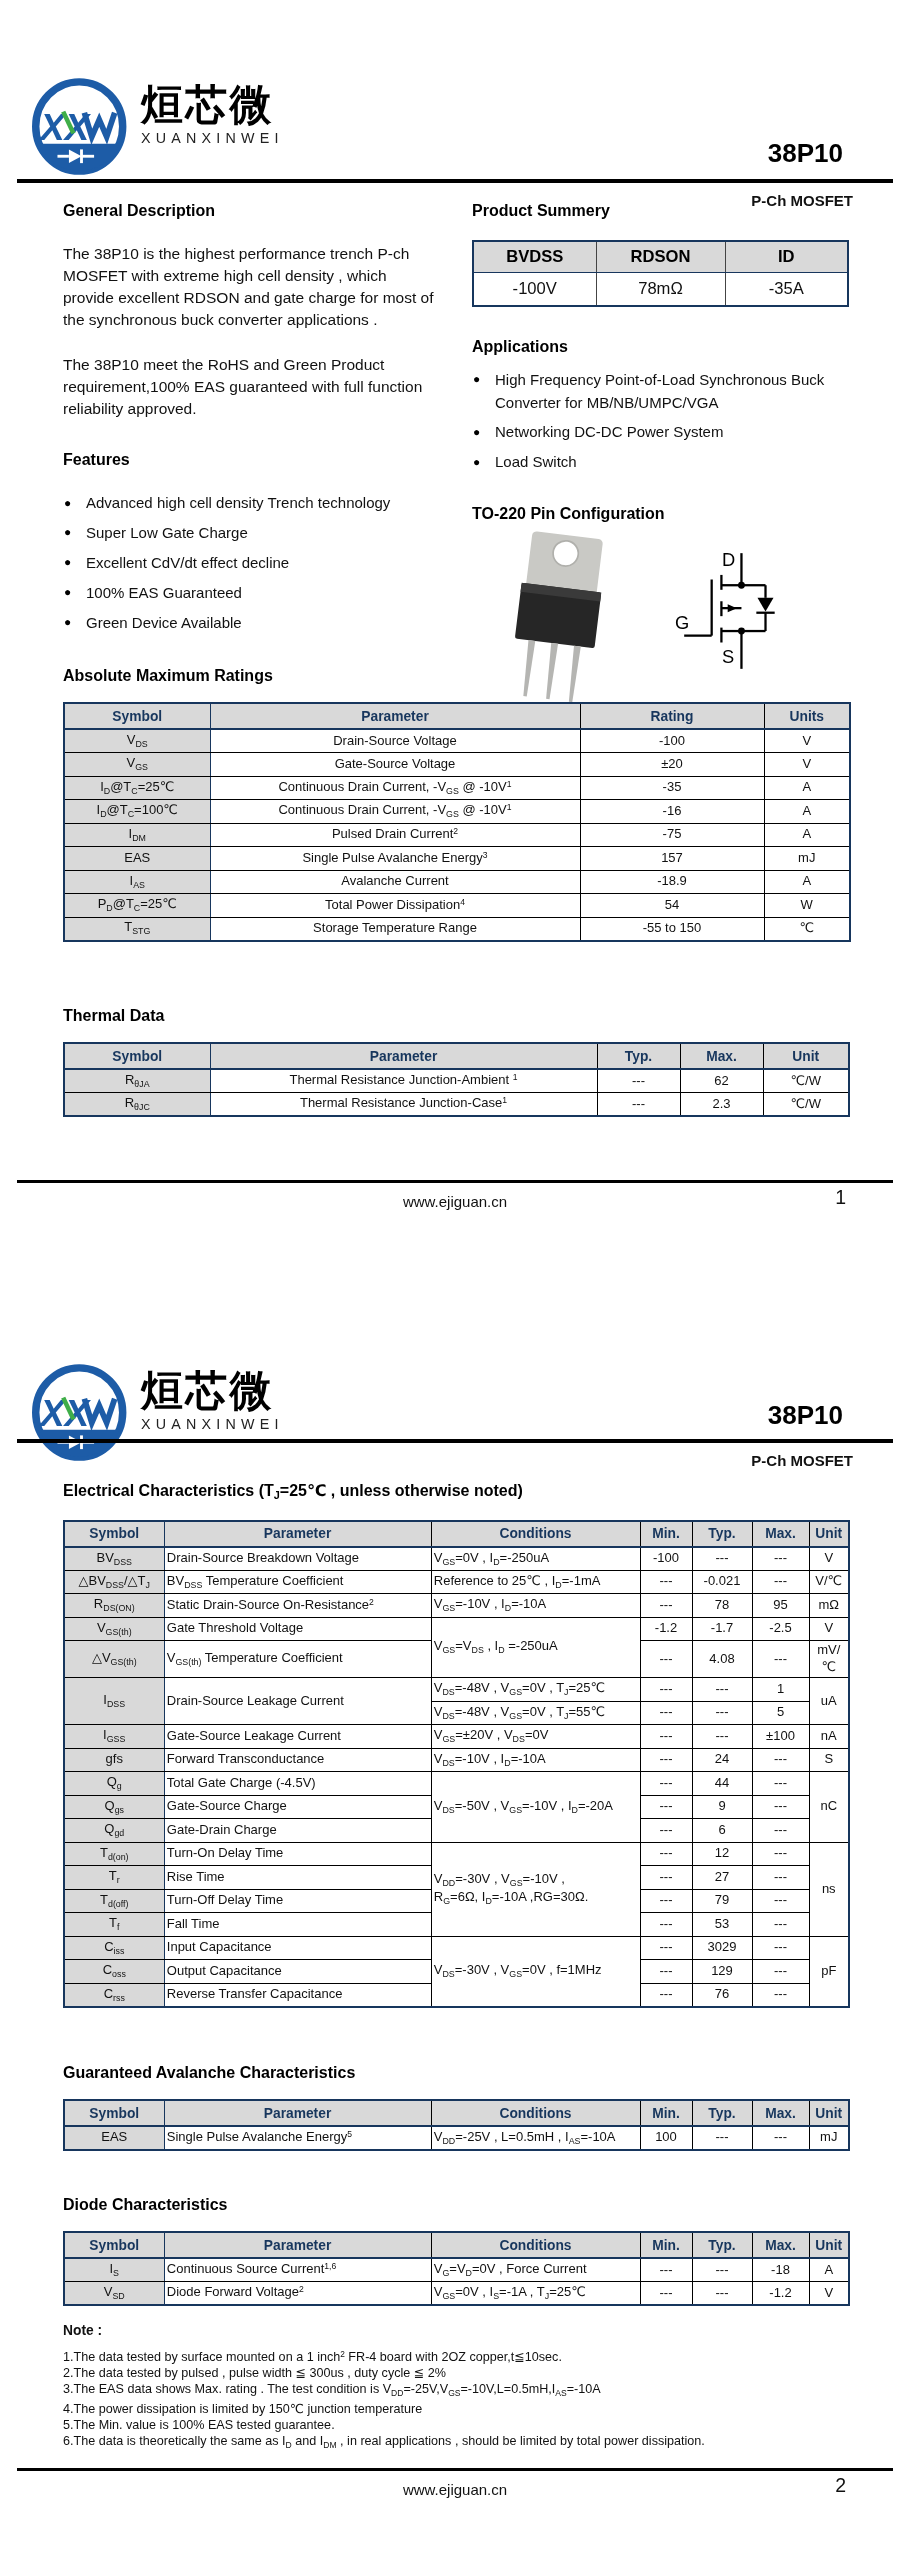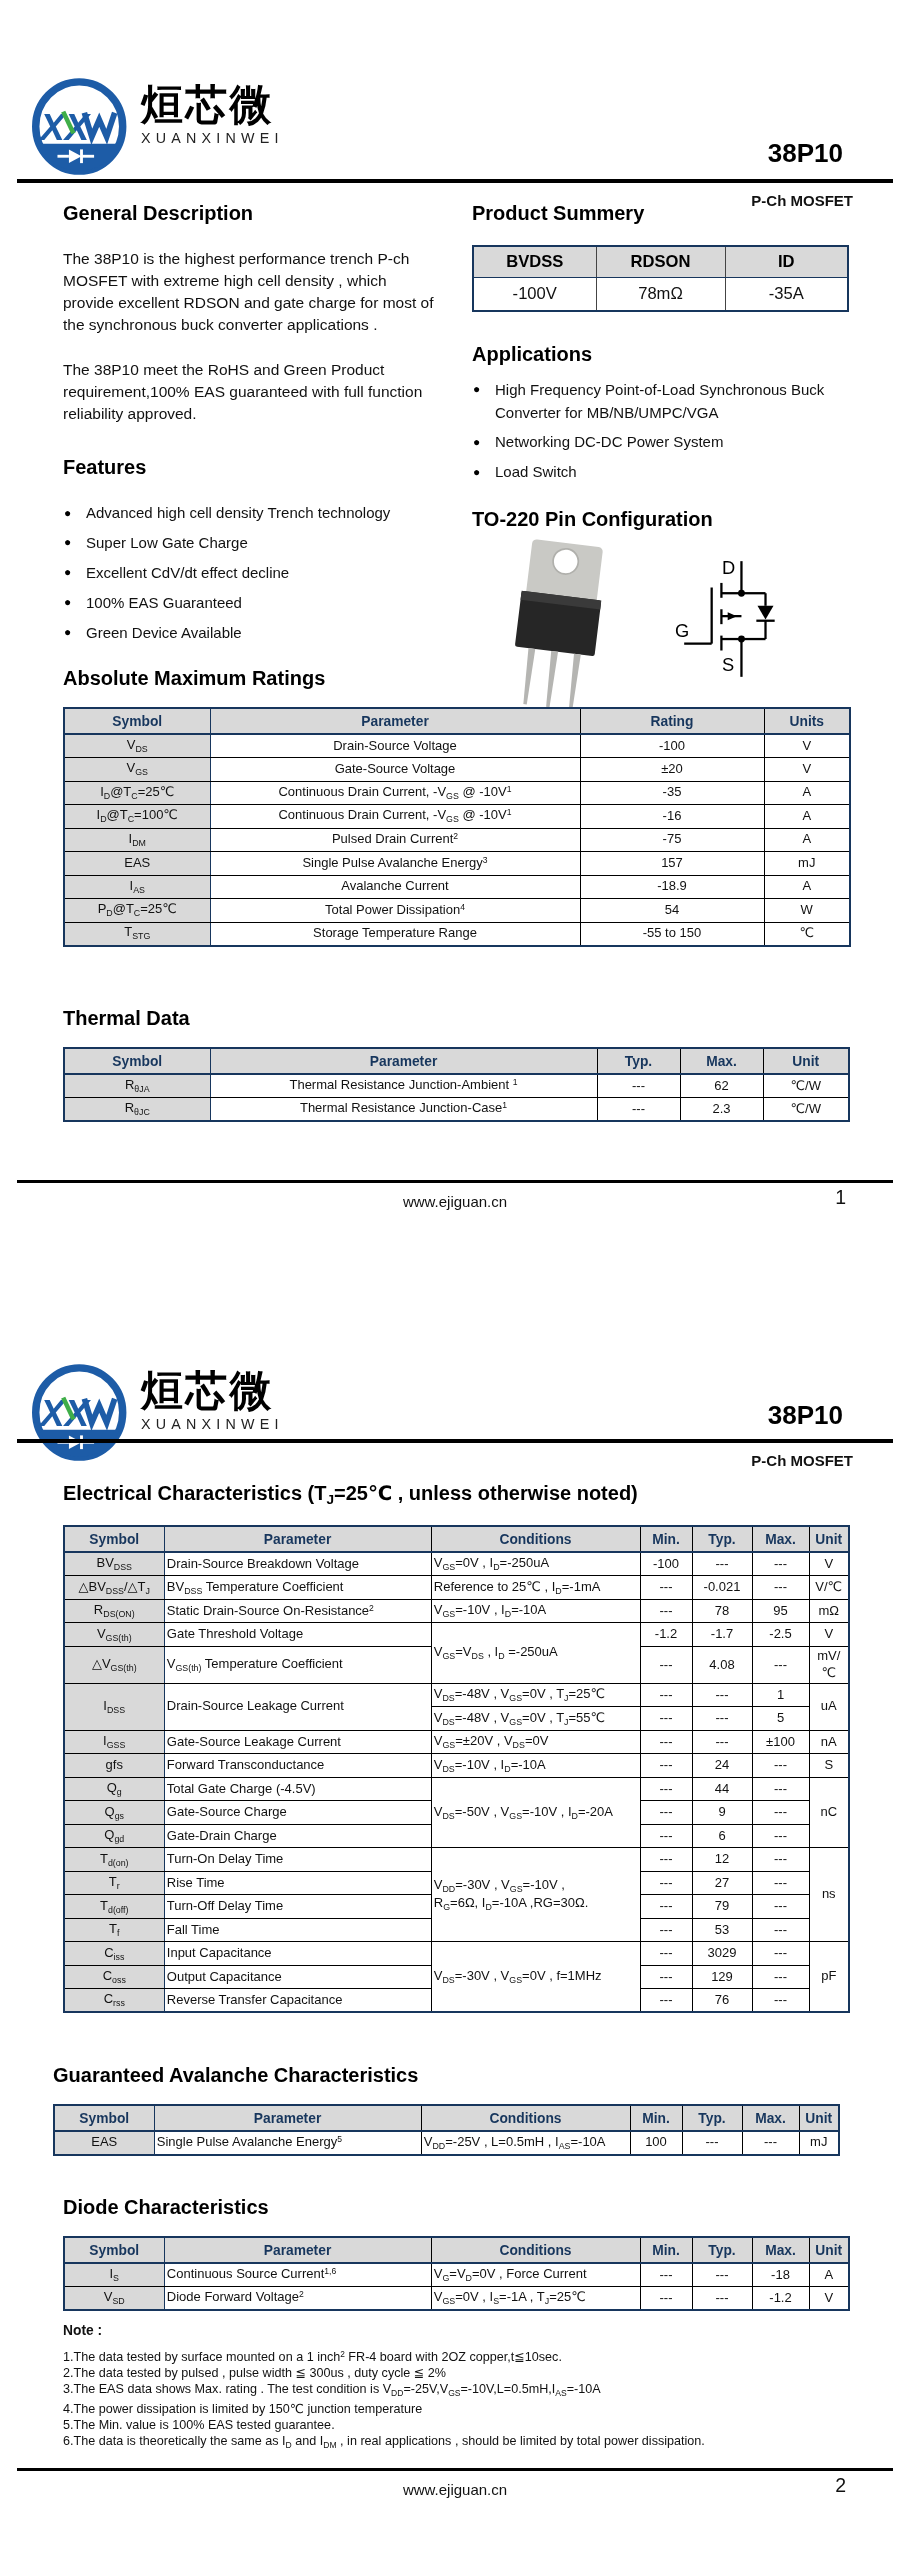--- a/index.html
+++ b/index.html
@@ -15,32 +15,32 @@
   .brandtext { margin-left:8px; }
   .brand-cn { font-size:42px; font-weight:900; color:#000; letter-spacing:2.3px; line-height:1.35; }
   .brand-en { font-size:14.3px; color:#222; letter-spacing:5.2px; margin-top:-3.4px; }
   .part { position:absolute; right:67px; font-size:26px; font-weight:bold; color:#000; top:138px; }
   #page2 .part { top:112px; }
   .rule { position:absolute; left:17px; right:17px; height:4px; background:#000; top:179px; }
   #page2 .rule { top:151px; }
   .subtitle { position:absolute; right:57px; font-size:15px; font-weight:bold; top:192px; }
   #page2 .subtitle { top:164px; }
 
-  h2.sec { font-size:20px; font-weight:bold; color:#000; }
+  h2.sec { font-size:16px; font-weight:bold; color:#000; }
 
   
   .col-left  { position:absolute; left:63px; top:202px; width:378px; }
   .col-right { position:absolute; left:472px; top:202px; width:396px; }
   .col-left p { font-size:15.5px; line-height:22px; margin-top:23px; color:#111; }
   ul.bullets { list-style:none; margin-top:22px; }
   ul.bullets li { position:relative; padding-left:23px; font-size:15px; line-height:23px; margin-bottom:6.9px; }
   ul.bullets li::before { content:"●"; position:absolute; left:1.1px; top:0.6px; font-size:12px; color:#000; }
   .features-title { margin-top:31px; }
   .apps-block { margin-top:31px; }
-  .pin-title { margin-top:25px; }
+  .pin-title { margin-top:32px; }
   .pin-figs { display:flex; margin-top:6.9px; }
 
   
   table.sheet { border-collapse:collapse; table-layout:fixed; width:786px;
                 border:2.3px solid #17365D; }
   table.sheet th { background:#D9D9D9; color:#17365D; font-size:13.8px; font-weight:bold;
                    border:1.1px solid #000; border-bottom:2.3px solid #17365D; height:26px; }
   table.sheet td { border:1.1px solid #000; font-size:13px; height:23.5px; vertical-align:middle;
                    background:#fff; line-height:1.3; padding:1.1px 2.3px; }
   table.sheet td.sym { background:#D9D9D9; border-right:1.7px solid #17365D; }
@@ -56,21 +56,21 @@
                  border:1.1px solid #444; border-bottom:1.7px solid #17365D; height:32px; }
   table.sum td { font-size:16.6px; text-align:center; height:33px; border:1.1px solid #444; background:#fff; }
 
   .amr-block { position:absolute; left:63px; top:667px; }
   .thermal-block { position:absolute; left:63px; top:1007px; }
   .amr-block table, .thermal-block table { margin-top:17px; }
 
   
   .ec-block { position:absolute; left:63px; top:193px; }
   .ec-block table { margin-top:18.4px; }
-  .gac-block { position:absolute; left:53px; top:776px; }
+  .gac-block { position:absolute; left:63px; top:776px; }
   .gac-block table { margin-top:17px; }
   .gac-block td { height:31px; }
   .diode-block { position:absolute; left:63px; top:908px; }
   .diode-block table { margin-top:17px; }
   .notes-block { position:absolute; left:63px; top:1035px; width:792px; }
   .notes-title { font-size:13.8px; font-weight:bold; }
   .notes-block ol { list-style:none; margin-top:8px; }
   .notes-block li { font-size:12.6px; line-height:16px; color:#111; }
 
   

